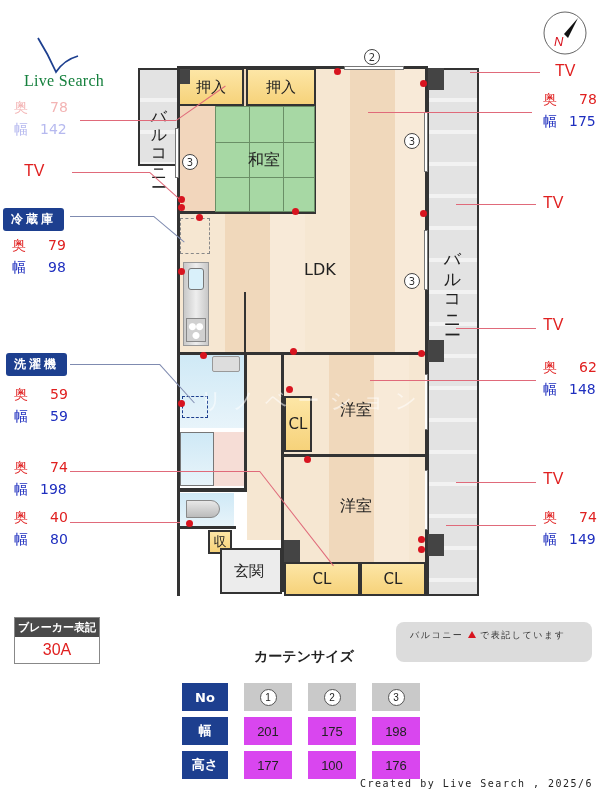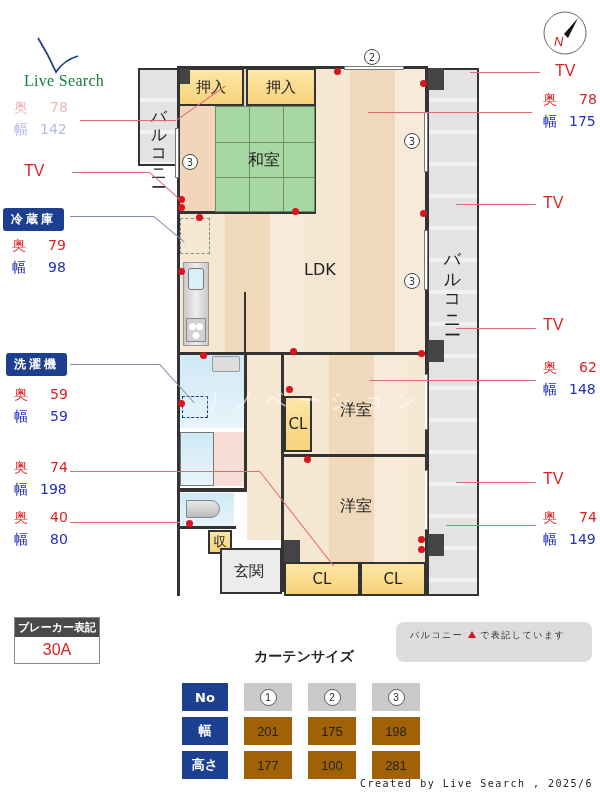--- a/index.html
+++ b/index.html
@@ -47,21 +47,21 @@
 
   
   .note { left: 396px; top: 622px; width: 196px; height: 40px; background: #dcdcdc; border-radius: 8px; font-size: 9px; color: #333; padding: 6px 14px; line-height: 15px; letter-spacing: 1.5px; }
   .tri { display: inline-block; width: 0; height: 0; border-left: 4px solid transparent; border-right: 4px solid transparent; border-bottom: 7px solid #d8141f; vertical-align: 0; }
 
   
   .ct-title { left: 254px; top: 648px; font-size: 14px; color: #222; font-weight: bold; }
   .ct { left: 182px; top: 683px; }
   .ct-row { display: flex; gap: 16px; margin-bottom: 6px; }
   .ct-head { width: 46px; height: 28px; background: #1d3f8f; color: #fff; font-size: 13px; font-weight: bold; display: flex; align-items: center; justify-content: center; }
-  .ct-cell { width: 48px; height: 28px; background: #a16207; font-size: 13px; color: #222; display: flex; align-items: center; justify-content: center; font-family: "Liberation Sans", sans-serif; }
+  .ct-cell { width: 48px; height: 28px; background: #d946ef; font-size: 13px; color: #222; display: flex; align-items: center; justify-content: center; font-family: "Liberation Sans", sans-serif; }
   .ct-cell.num { background: #c9c9c9; }
   .ct-circ { width: 17px; height: 17px; border: 1px solid #555; border-radius: 50%; background: #fff; font-size: 10px; display: flex; align-items: center; justify-content: center; }
 
   .credit { left: 360px; top: 778px; font-family: "DejaVu Sans Mono", monospace; font-size: 10px; color: #222; letter-spacing: 1.5px; }
   .watermark { left: 200px; top: 386px; font-size: 22px; color: rgba(255,255,255,0.55); letter-spacing: 10px; }
 </style>
 </head>
 <body>
 
 <svg class="abs" style="left:36px;top:36px" width="46" height="40" viewBox="0 0 46 40">
@@ -327,17 +327,17 @@
   <div class="ct-row">
     <div class="ct-head">幅</div>
     <div class="ct-cell">201</div>
     <div class="ct-cell">175</div>
     <div class="ct-cell">198</div>
   </div>
   <div class="ct-row">
     <div class="ct-head">高さ</div>
     <div class="ct-cell">177</div>
     <div class="ct-cell">100</div>
-    <div class="ct-cell">281</div>
+    <div class="ct-cell">176</div>
   </div>
 </div>
 
 <div class="abs credit">Created by Live Search , 2025/6</div>
 
 </body></html>

